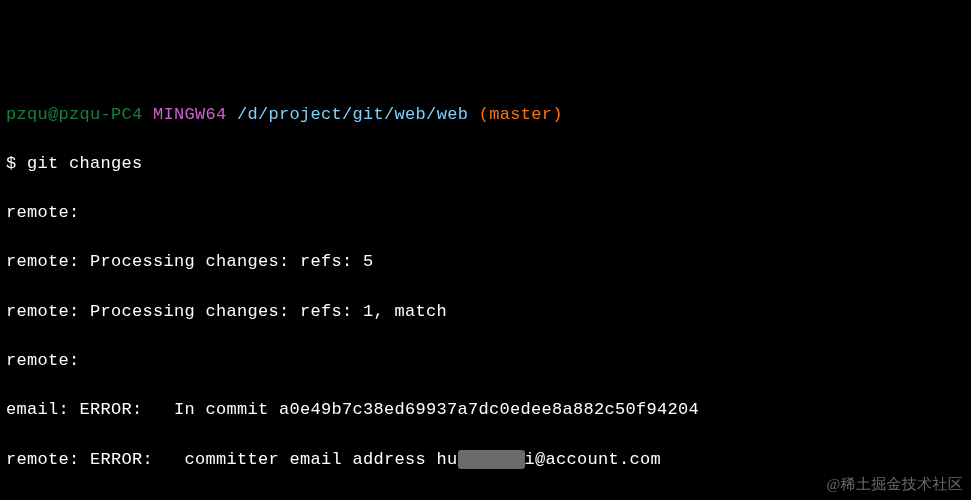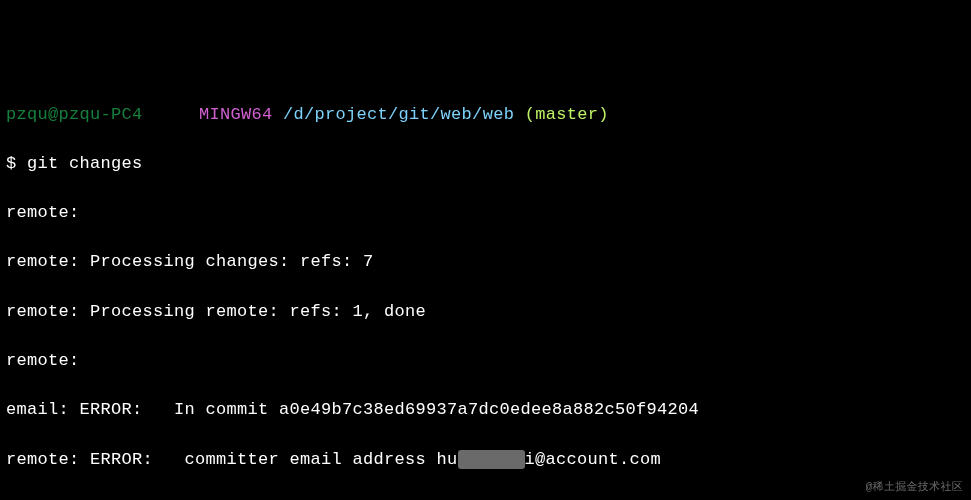--- a/index.html
+++ b/index.html
@@ -11,48 +11,48 @@
       color: #fff;
       padding: 4px 6px;
       width: 971px;
       height: 500px;
       overflow: hidden;
       white-space: pre;
       letter-spacing: 0.3px;
     }
     .line { display: block; }
     .green  { color: #15803d; }
-    .purple { color: #d060d0; margin-left: 46px; }
+    .purple { color: #d060d0; }
     .yellow { color: #7dd3fc; }
-    .cyan   { color: #bef264; }
+    .cyan   { color: #f97316; }
     .smudge {
       background: #6a6a6a;
       color: transparent;
       border-radius: 3px;
       padding: 0 2px;
     }
     .watermark {
       position: fixed;
       right: 8px;
       bottom: 4px;
-      font-size: 11px;
+      font-size: 15px;
       color: #6a6a6a;
-      font-family: Liberation Mono, monospace;
+      font-family: Liberation Serif, serif;
     }
   </style>
 </head>
 <body>
 
 
 
 <span class="line"><span class="green"><span>pzqu</span>@<span>pzqu-PC4</span></span> <span class="purple">MINGW64</span> <span class="yellow">/d/project/git/web/web</span> <span class="cyan">(master)</span></span>
 <span class="line">$ git changes</span>
 <span class="line">remote:</span>
-<span class="line">remote: Processing changes: refs: 7</span>
-<span class="line">remote: Processing remote: refs: 1, done</span>
+<span class="line">remote: Processing changes: refs: 5</span>
+<span class="line">remote: Processing changes: refs: 1, match</span>
 <span class="line">remote:</span>
 <span class="line">email: ERROR:   In commit a0e49b7c38ed69937a7dc0edee8a882c50f94204</span>
 <span class="line"><span>remote: ERROR:   committer email address hu</span><span class="smudge">██████</span><span>i@account.com</span></span>
 <span class="line">remote: ERROR:   does not match your user account.</span>
 
 
 
 
 
 

